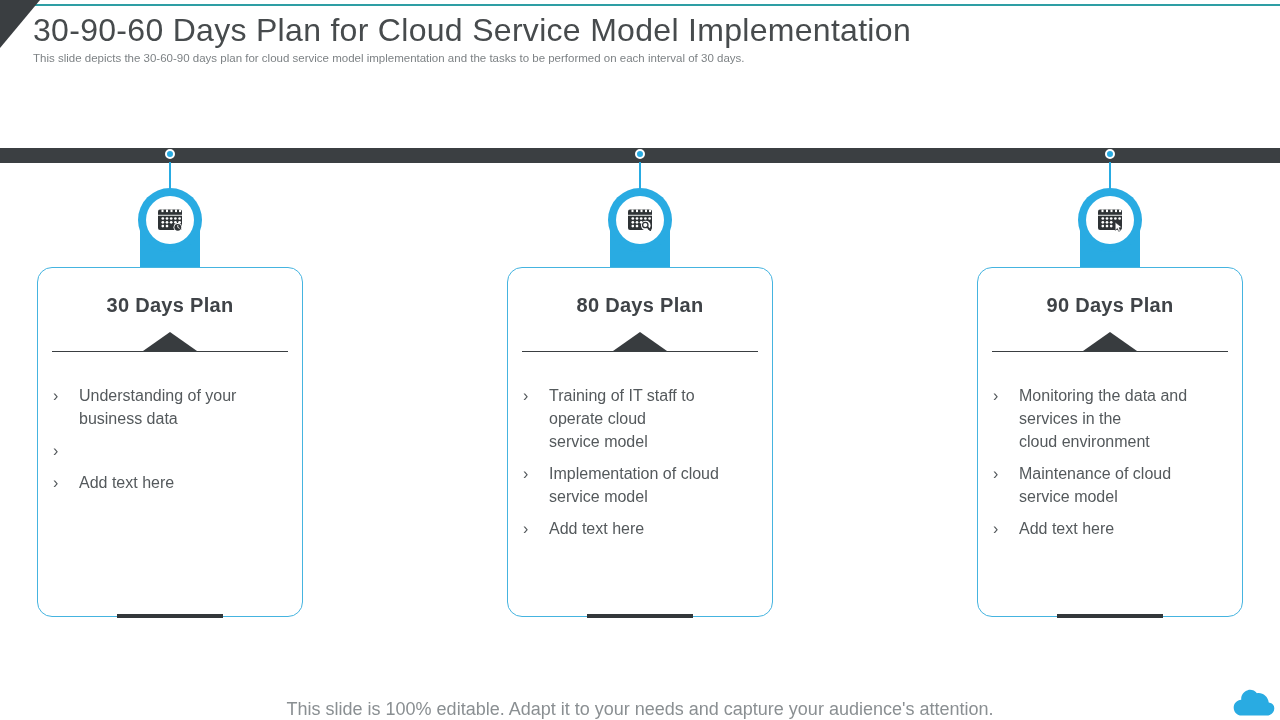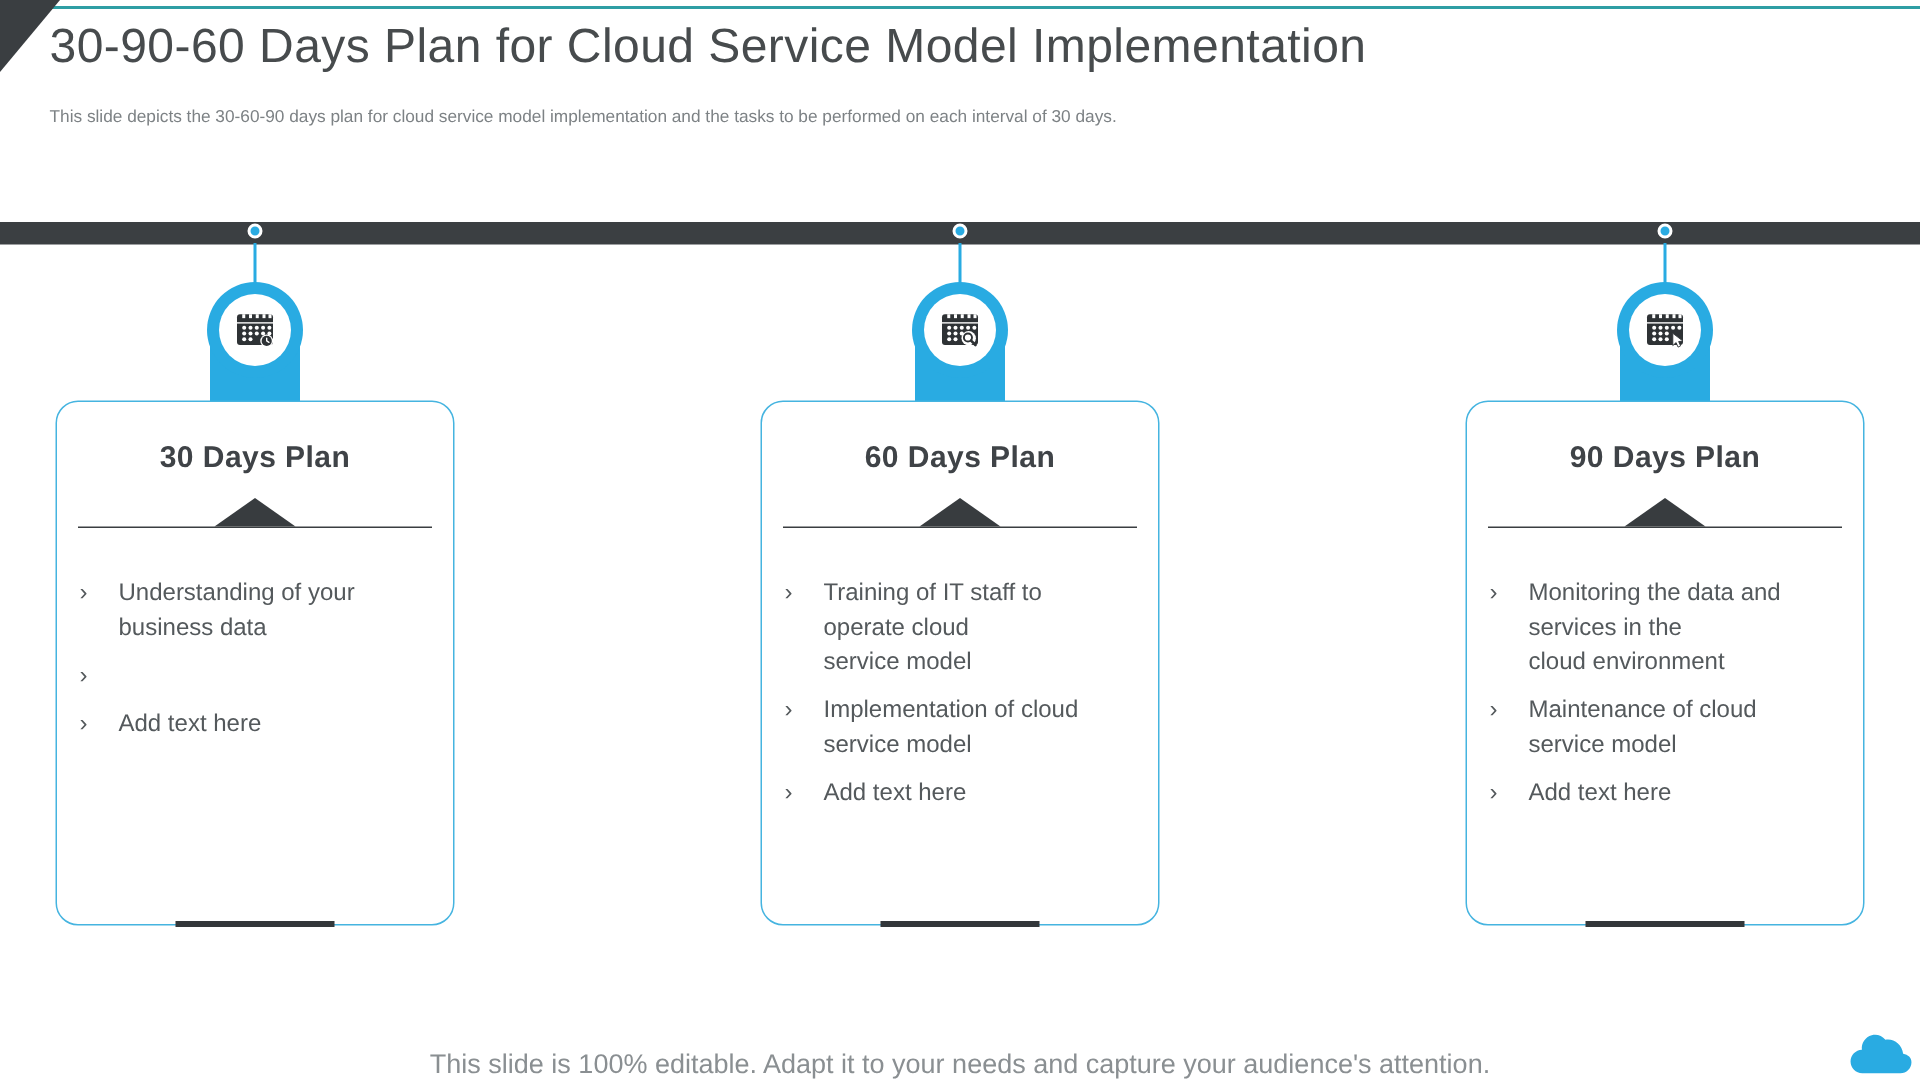--- a/index.html
+++ b/index.html
@@ -9,21 +9,21 @@
     font-family:"Liberation Sans", sans-serif; color:#54595C;
   }
   
   .top-line { position:absolute; top:4px; left:0; right:0; height:2px; background:#2E9EA4; }
   .corner-tri { position:absolute; top:0; left:0; width:0; height:0;
     border-top:48px solid #3A3E41; border-right:40px solid transparent; }
 
   
   .title { position:absolute; top:12px; left:33px; font-size:32px; font-weight:400;
     color:#474B4D; letter-spacing:.3px; white-space:nowrap; }
-  .subtitle { position:absolute; top:72px; left:33px; font-size:11.5px; color:#7D8285; }
+  .subtitle { position:absolute; top:52px; left:33px; font-size:11.5px; color:#7D8285; }
 
   
   .bar { position:absolute; top:148px; left:0; right:0; height:15px; background:#3B3F42; }
 
   
   .column { position:absolute; top:148px; width:266px; height:480px; }
   .dot { position:absolute; top:1px; left:50%; transform:translateX(-50%);
     width:10px; height:10px; border-radius:50%; background:#29ABE2; border:2px solid #fff; }
   .vline { position:absolute; top:14px; left:50%; transform:translateX(-50%);
     width:2px; height:27px; background:#29ABE2; }
@@ -146,21 +146,21 @@
         <circle cx="12" cy="17.3" r="1.35" fill="#fff"></circle>
         <circle cx="16.2" cy="17.3" r="1.35" fill="#fff"></circle>
       <circle cx="7.8" cy="21.1" r="1.35" fill="#fff"></circle>
         <circle cx="12" cy="21.1" r="1.35" fill="#fff"></circle>
       <circle cx="20.8" cy="20.5" r="4.8" fill="#fff"></circle>
       <circle cx="20.3" cy="20" r="2.7" fill="none" stroke="#2E3235" stroke-width="1.3"></circle>
       <line x1="22.4" y1="22.1" x2="25.3" y2="25" stroke="#2E3235" stroke-width="1.8" stroke-linecap="round"></line>
     </svg>
   </div>
   <div class="card">
-    <h2 class="card-title">60 Days Plan</h2>
+    <h2 class="card-title">80 Days Plan</h2>
     <div class="sep">
       <div class="sep-line"></div>
       <div class="sep-tri"></div>
     </div>
     <ul class="bullets">
       <li>
         <span class="b-marker">›</span>
         <span class="b-text">Training of IT staff to
 operate cloud
 service model</span>

